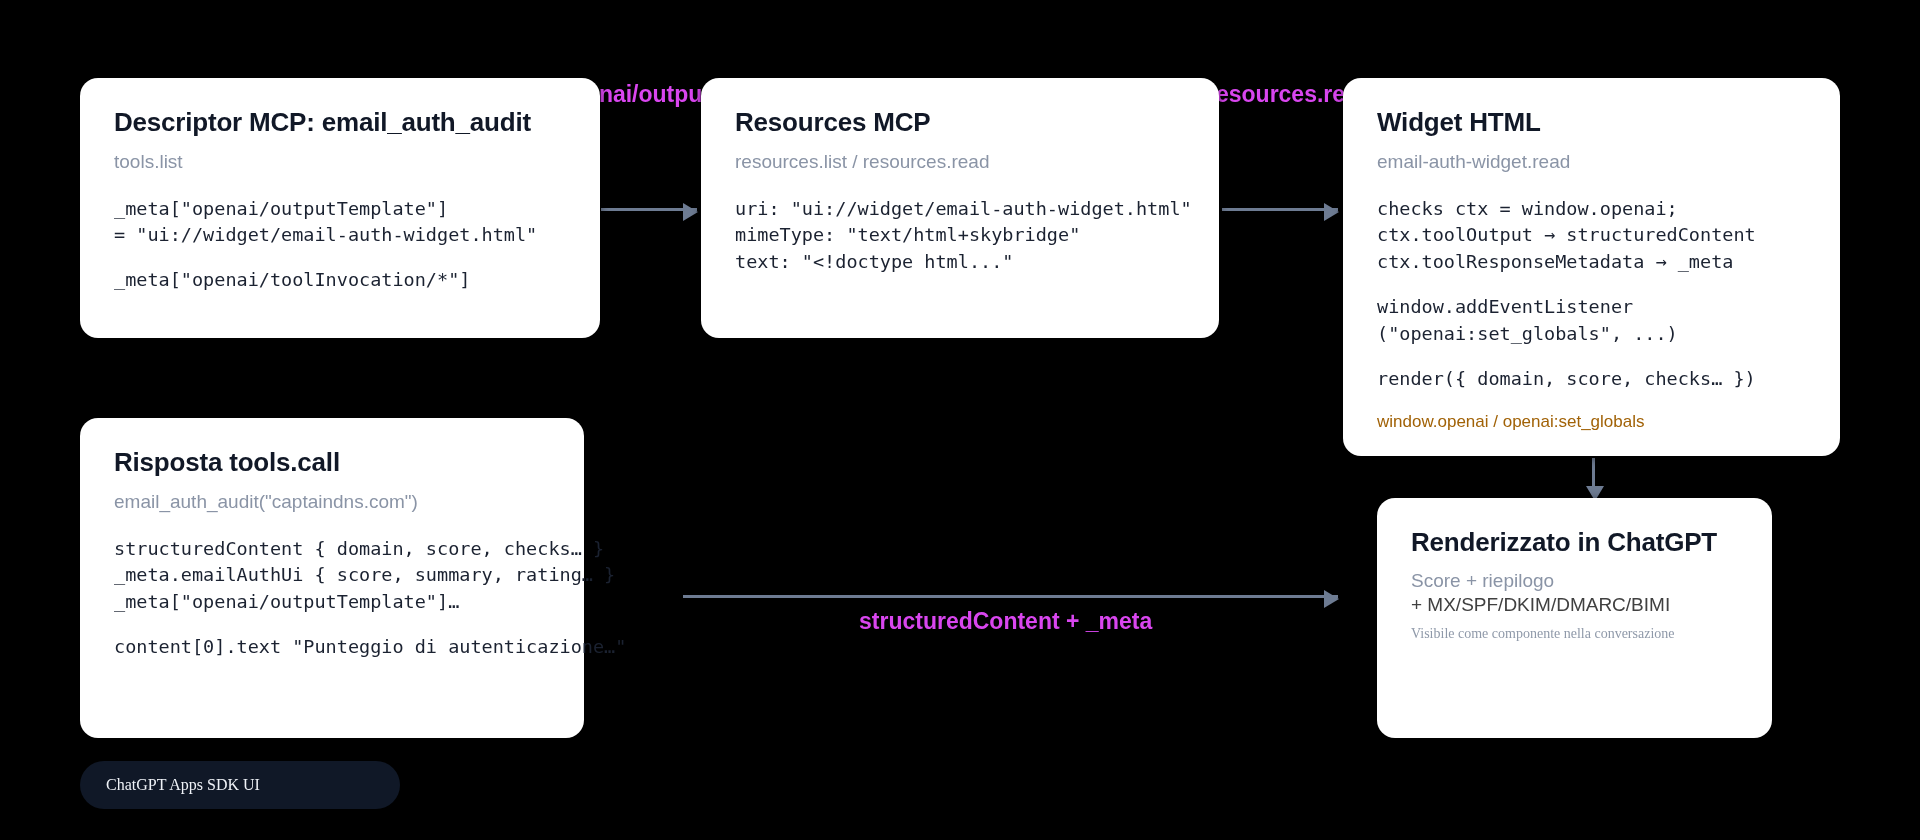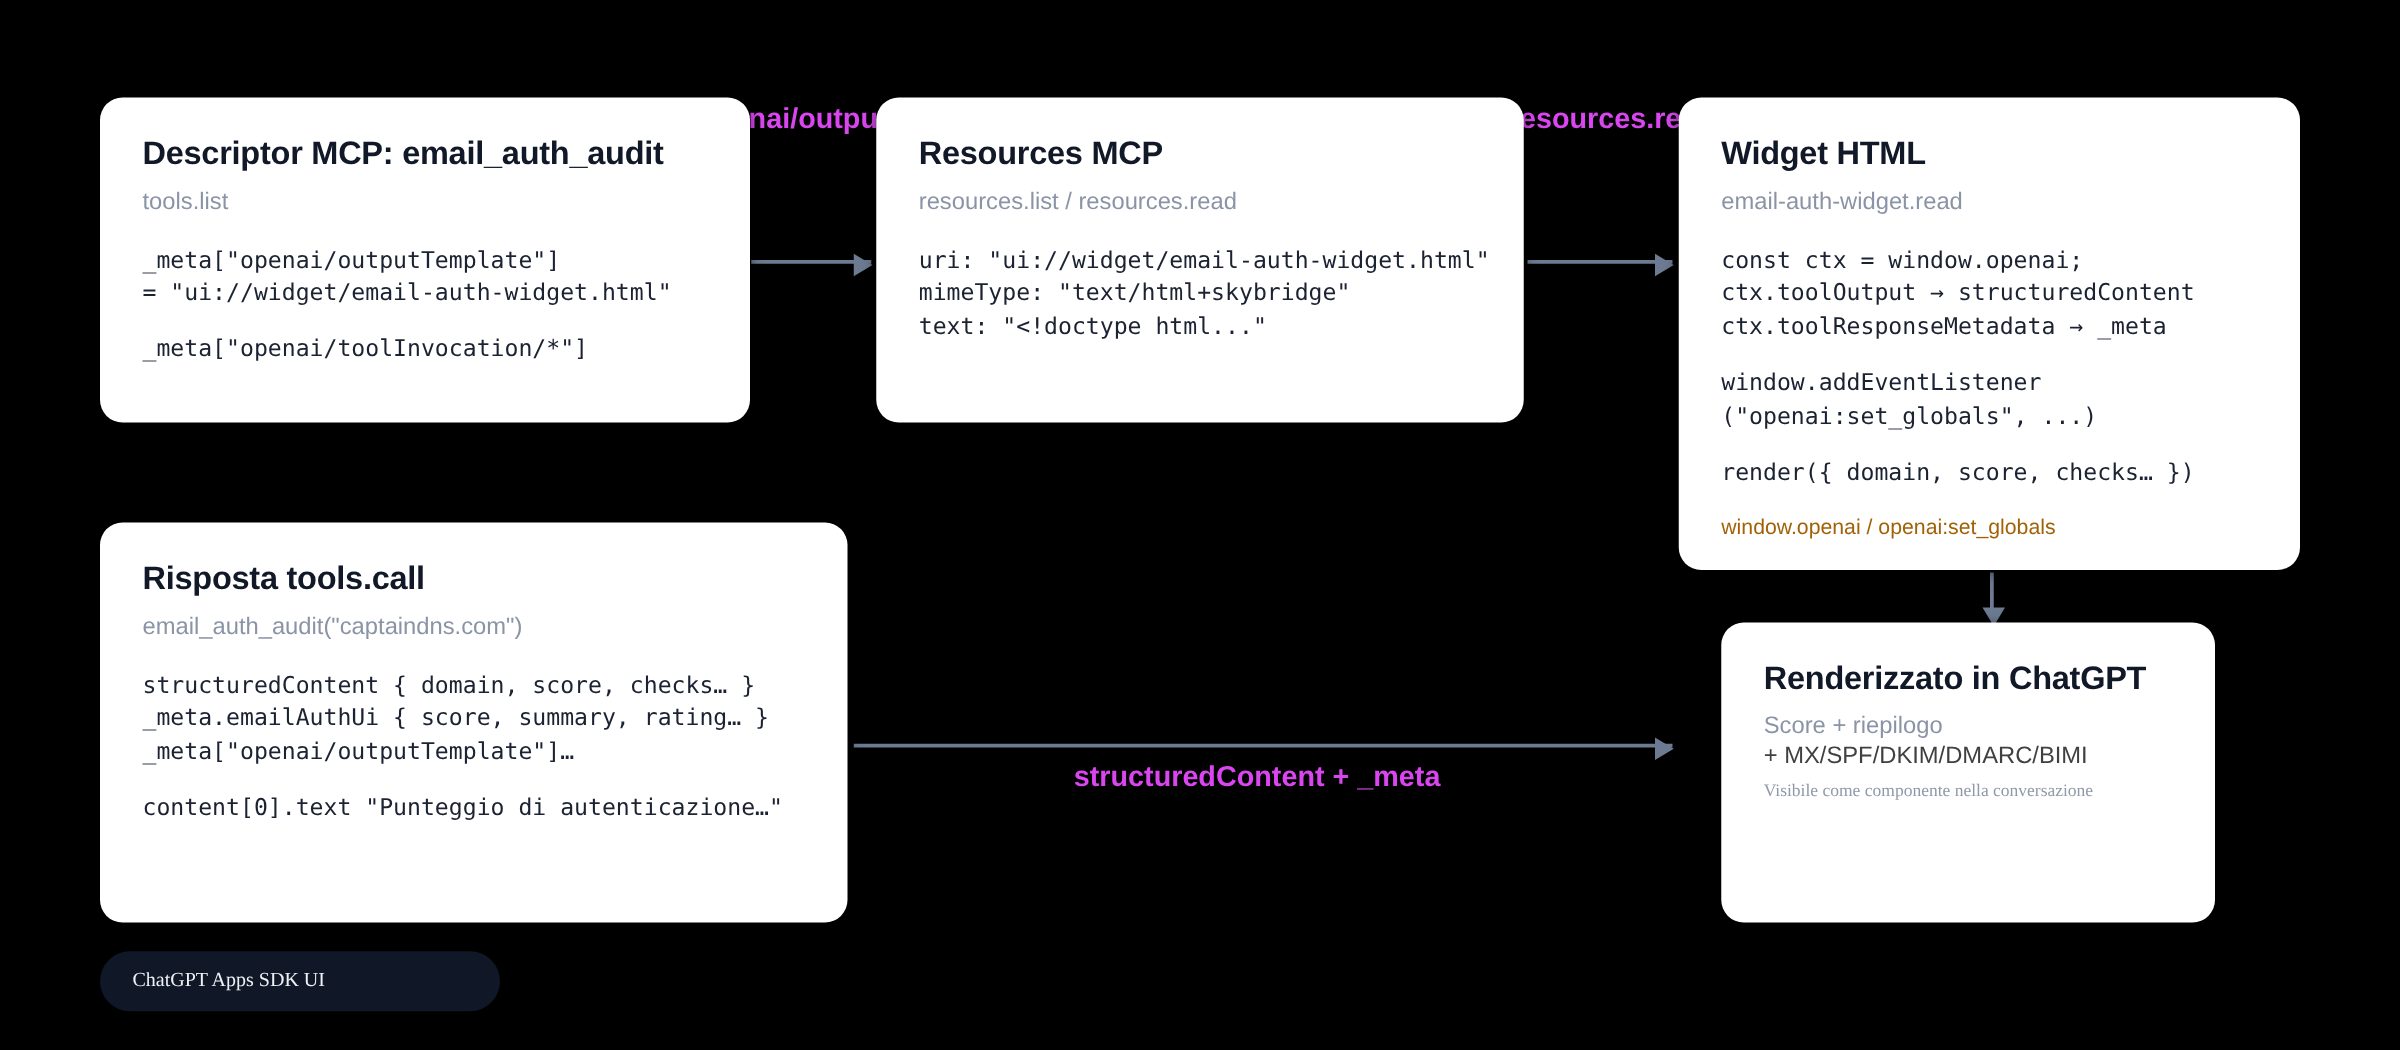--- a/index.html
+++ b/index.html
@@ -50,21 +50,21 @@
   .card-foot {
     font-size: 17px;
     color: #a16207;
     white-space: nowrap;
   }
 
   
   #card-descriptor { left: 80px;  top: 78px;  width: 520px; height: 260px; }
   #card-resources  { left: 701px; top: 78px;  width: 518px; height: 260px; }
   #card-widget     { left: 1343px;top: 78px;  width: 497px; height: 378px; }
-  #card-response   { left: 80px;  top: 418px; width: 598px; height: 320px; }
+  #card-response   { left: 80px;  top: 418px; width: 504px; height: 320px; }
   #card-rendered   { left: 1377px;top: 498px; width: 395px; height: 240px; }
 
   #card-widget { padding-bottom: 2px; }
   #card-widget .card-foot { position: absolute; left: 34px; bottom: 24px; }
 
   
   .arrow {
     position: absolute;
     height: 0;
     border-top: 3px solid #6d7b92;
@@ -165,21 +165,21 @@
     <div class="card-title">Resources MCP</div>
     <div class="card-sub">resources.list / resources.read</div>
     <div class="code code-block">uri: "ui://widget/email-auth-widget.html"</div>
     <div class="code">mimeType: "text/html+skybridge"</div>
     <div class="code">text: "&lt;!doctype html..."</div>
   </div>
 
   <div class="card" id="card-widget">
     <div class="card-title">Widget HTML</div>
     <div class="card-sub">email-auth-widget.read</div>
-    <div class="code code-block">const ctx = window.openai;</div>
+    <div class="code code-block">checks ctx = window.openai;</div>
     <div class="code">ctx.toolOutput → structuredContent</div>
     <div class="code">ctx.toolResponseMetadata → _meta</div>
     <div class="code code-gap">window.addEventListener</div>
     <div class="code">("openai:set_globals", ...)</div>
     <div class="code code-gap">render({ domain, score, checks… })</div>
     <div class="card-foot">window.openai / openai:set_globals</div>
   </div>
 
   <div class="card" id="card-response">
     <div class="card-title">Risposta tools.call</div>

